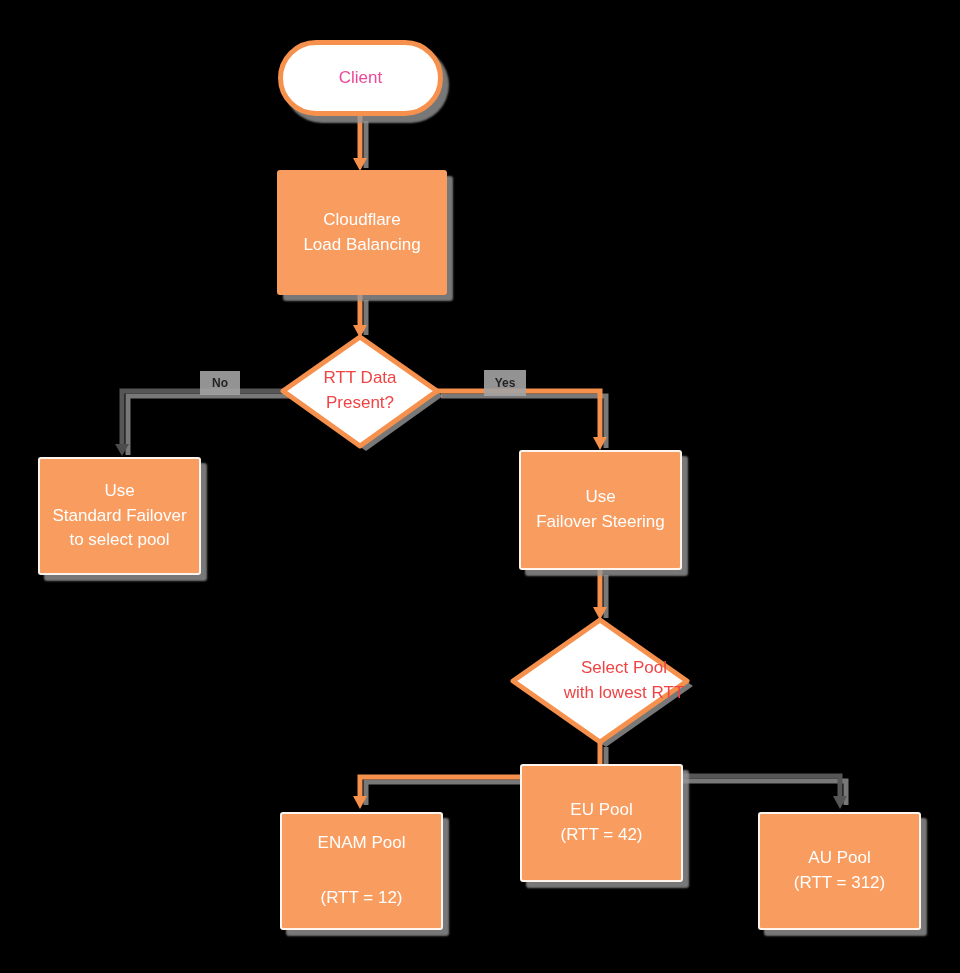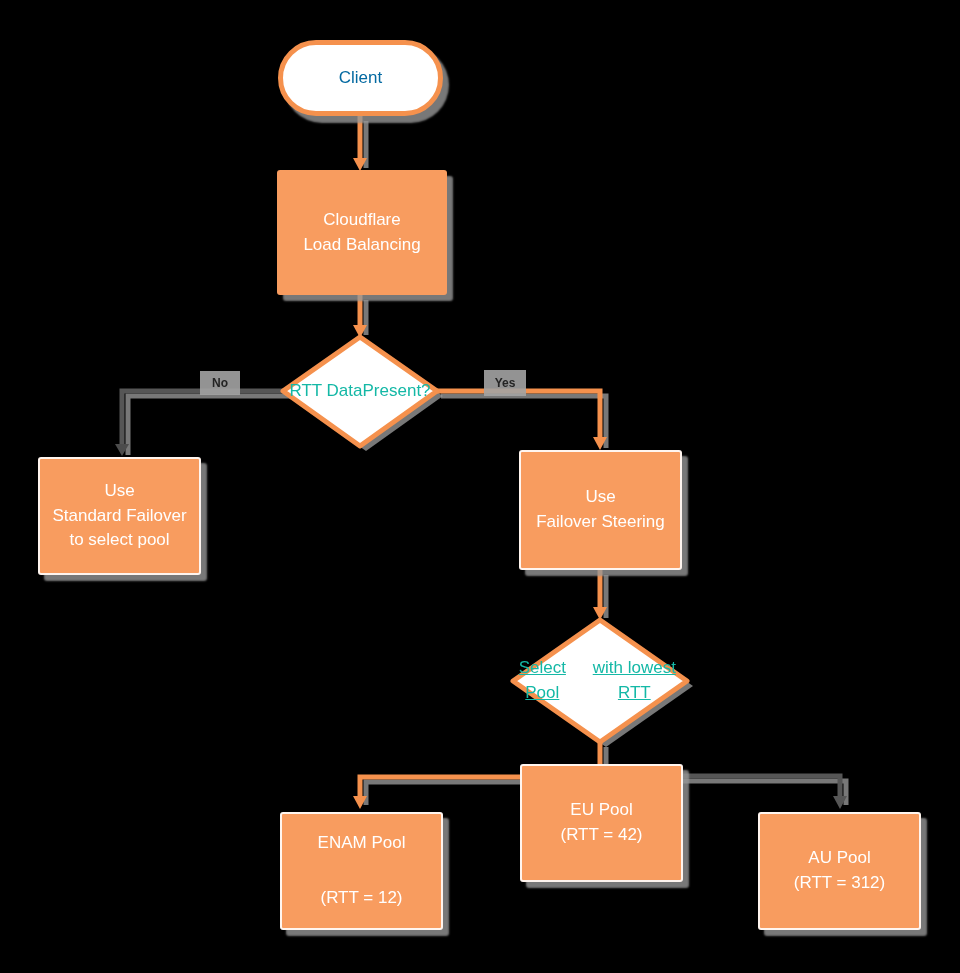--- a/index.html
+++ b/index.html
@@ -8,31 +8,31 @@
     font-family:"Liberation Sans",sans-serif;
   }
   .layer-svg{position:absolute;left:0;top:0;z-index:1;}
   .node{
     position:absolute;z-index:2;display:flex;flex-direction:column;
     align-items:center;justify-content:center;text-align:center;
     font-size:17px;line-height:1.45;
   }
   .node--stadium{
     background:#fff;border:5px solid #f5914d;border-radius:40px;
-    color:#0369a1;box-shadow:6px 7px 2px rgba(150,150,150,0.8);
+    color:#ec4899;box-shadow:6px 7px 2px rgba(150,150,150,0.8);
   }
   .node--box{
     background:#f89c5f;border-radius:3px;color:#fff;
     box-shadow:6px 6px 2px rgba(150,150,150,0.8);
   }
   .node--outlined{border:2px solid rgba(255,255,255,0.9);}
   .diamond-text{
-    position:absolute;z-index:2;display:flex;flex-direction:row;
+    position:absolute;z-index:2;display:flex;flex-direction:column;
     align-items:center;justify-content:center;text-align:center;
-    color:#14b8a6;font-size:17px;line-height:1.45;
+    color:#ef4444;font-size:17px;line-height:1.45;
   }
   .edge-label{
     position:absolute;z-index:3;display:flex;align-items:center;justify-content:center;
     background:rgba(163,163,163,0.9);color:#242424;font-size:12px;font-weight:bold;
   }
   .bold{font-weight:normal;}
 </style>
 </head>
 <body>
 
@@ -104,21 +104,21 @@
     <div>Use</div>
     <div>Standard Failover</div>
     <div>to select pool</div>
   </div>
 
   <div class="node node--box node--outlined" style="left:519px;top:450px;width:159px;height:116px;">
     <div>Use</div>
     <div>Failover Steering</div>
   </div>
 
-  <div class="diamond-text" style="left:504px;top:645px;width:184px;height:72px;text-decoration:underline;">
+  <div class="diamond-text" style="left:532px;top:645px;width:184px;height:72px;">
     <div>Select Pool</div>
     <div>with lowest RTT</div>
   </div>
 
   <div class="node node--box node--outlined" style="left:280px;top:812px;width:159px;height:114px;gap:30px;">
     <div>ENAM Pool</div>
     <div><span>(</span><span class="bold">RTT = 12</span><span>)</span></div>
   </div>
 
   <div class="node node--box node--outlined" style="left:520px;top:764px;width:159px;height:114px;">

